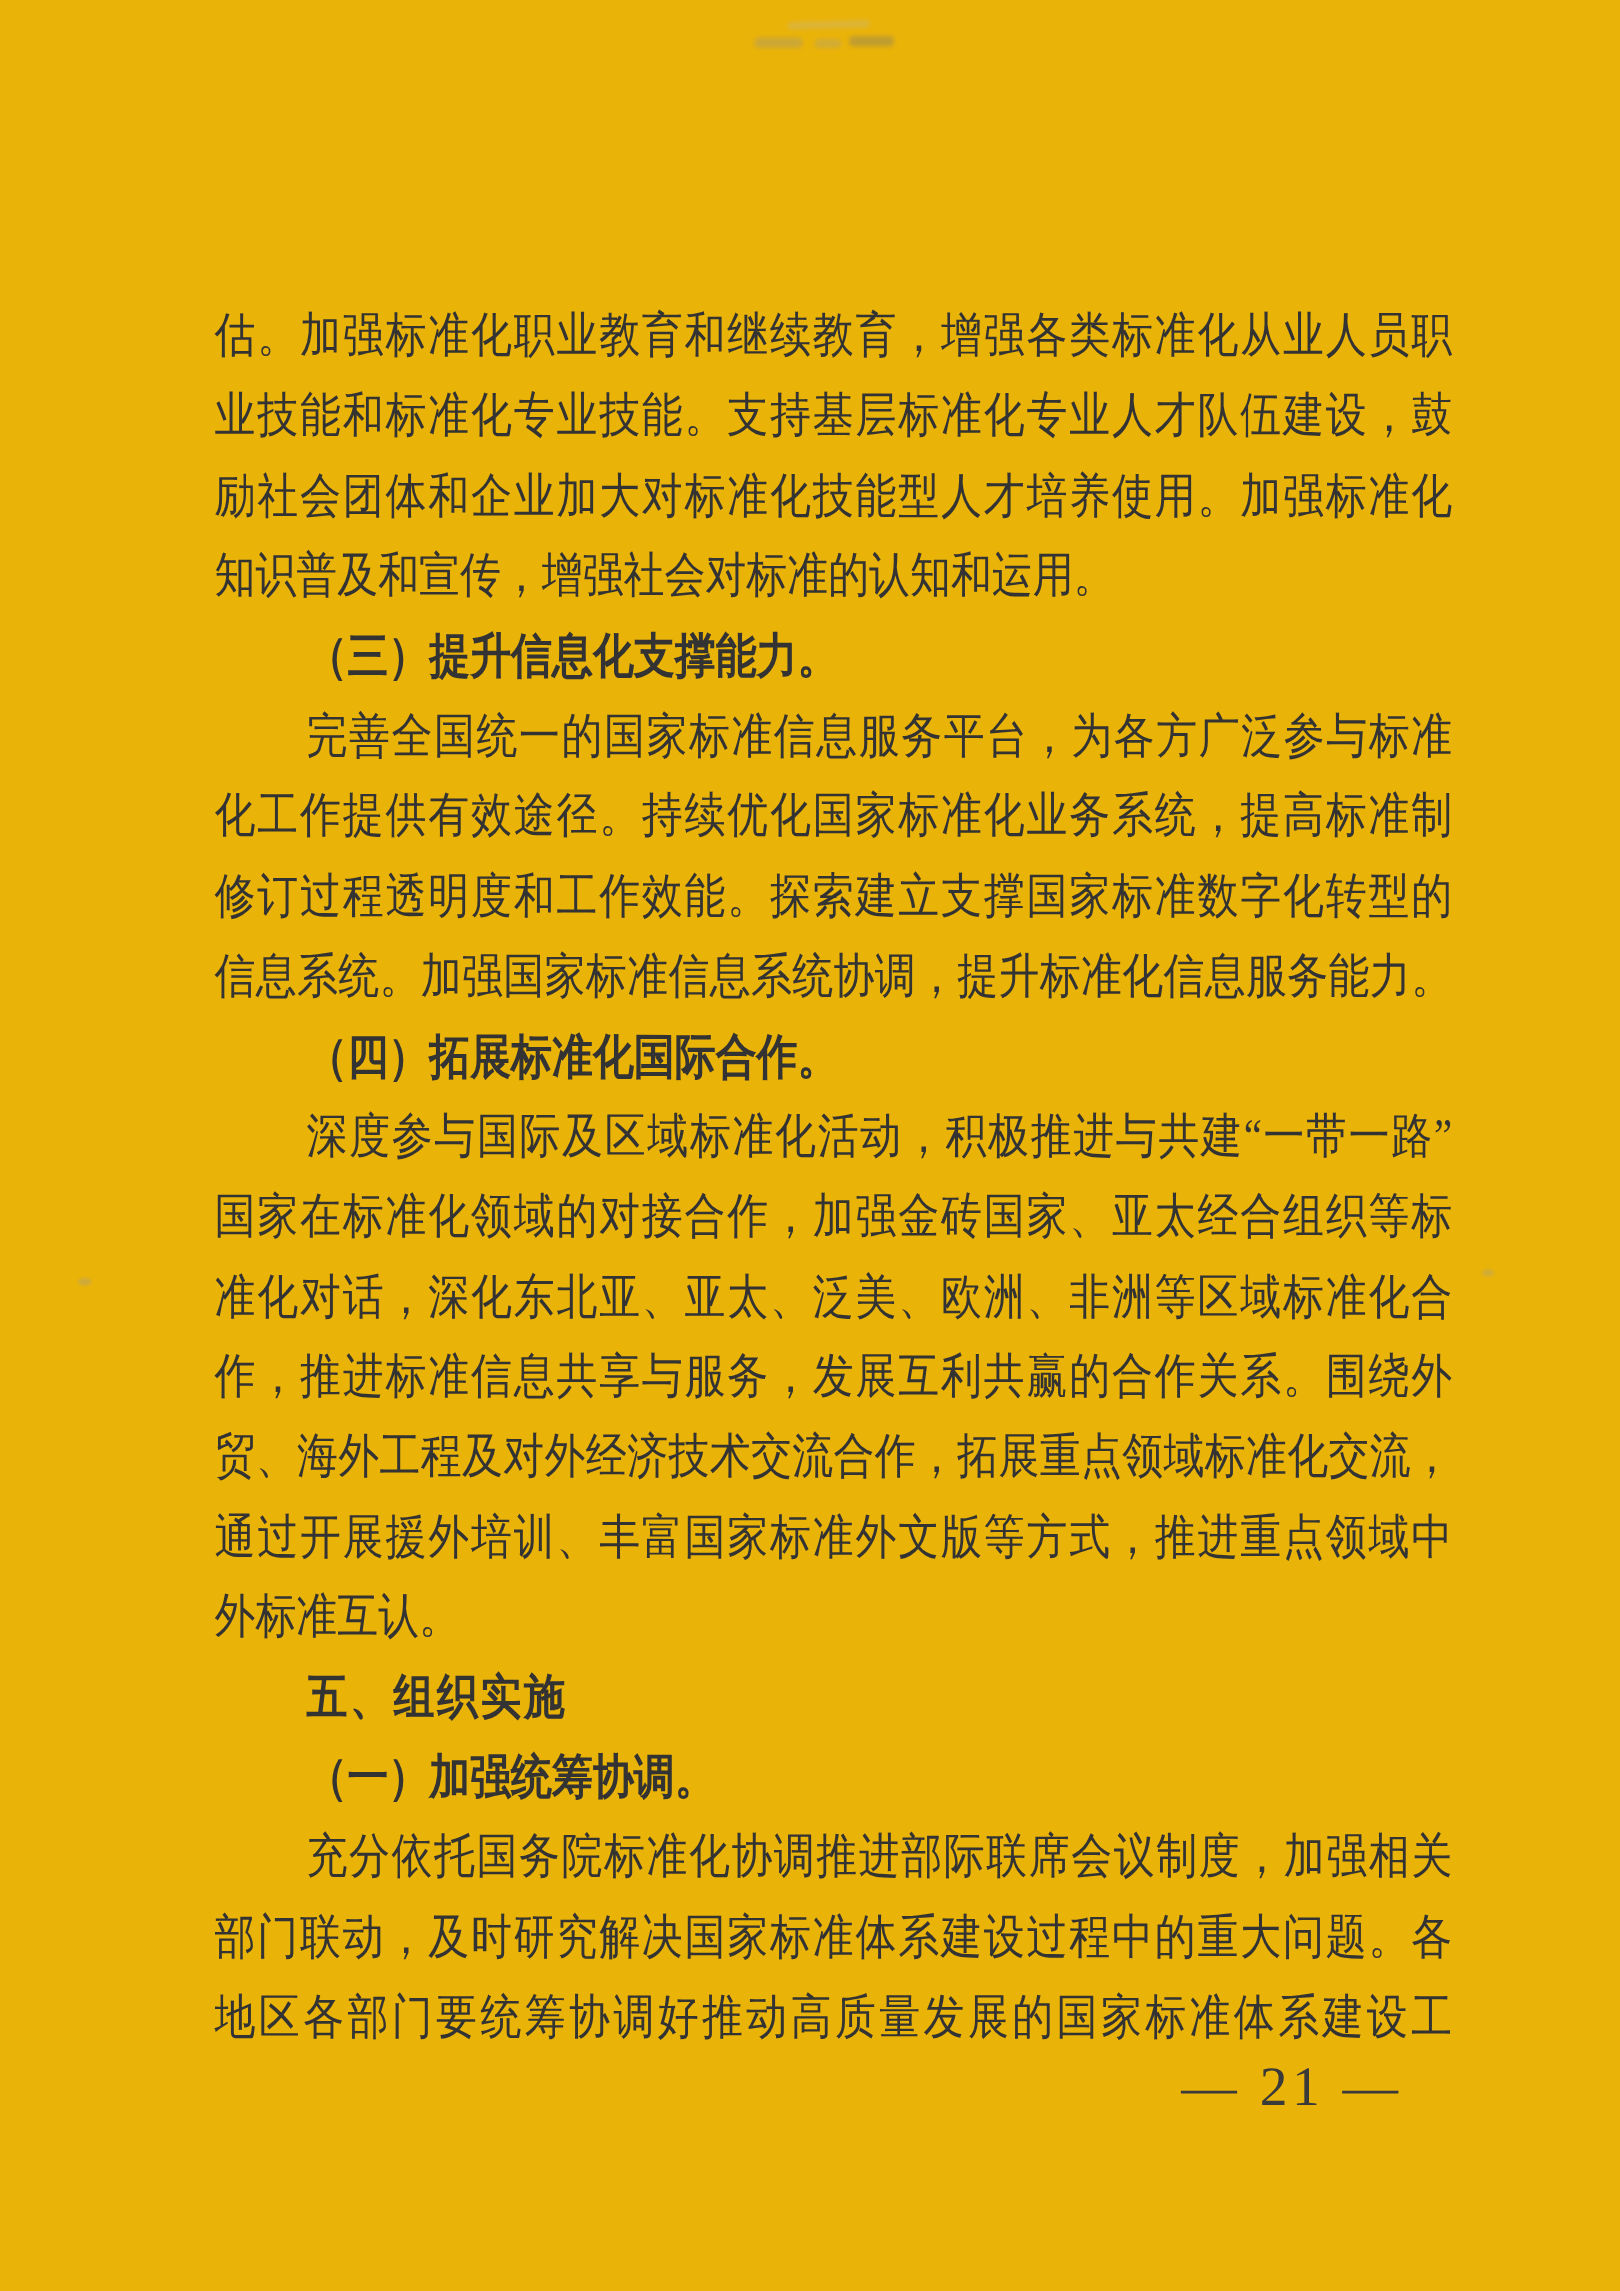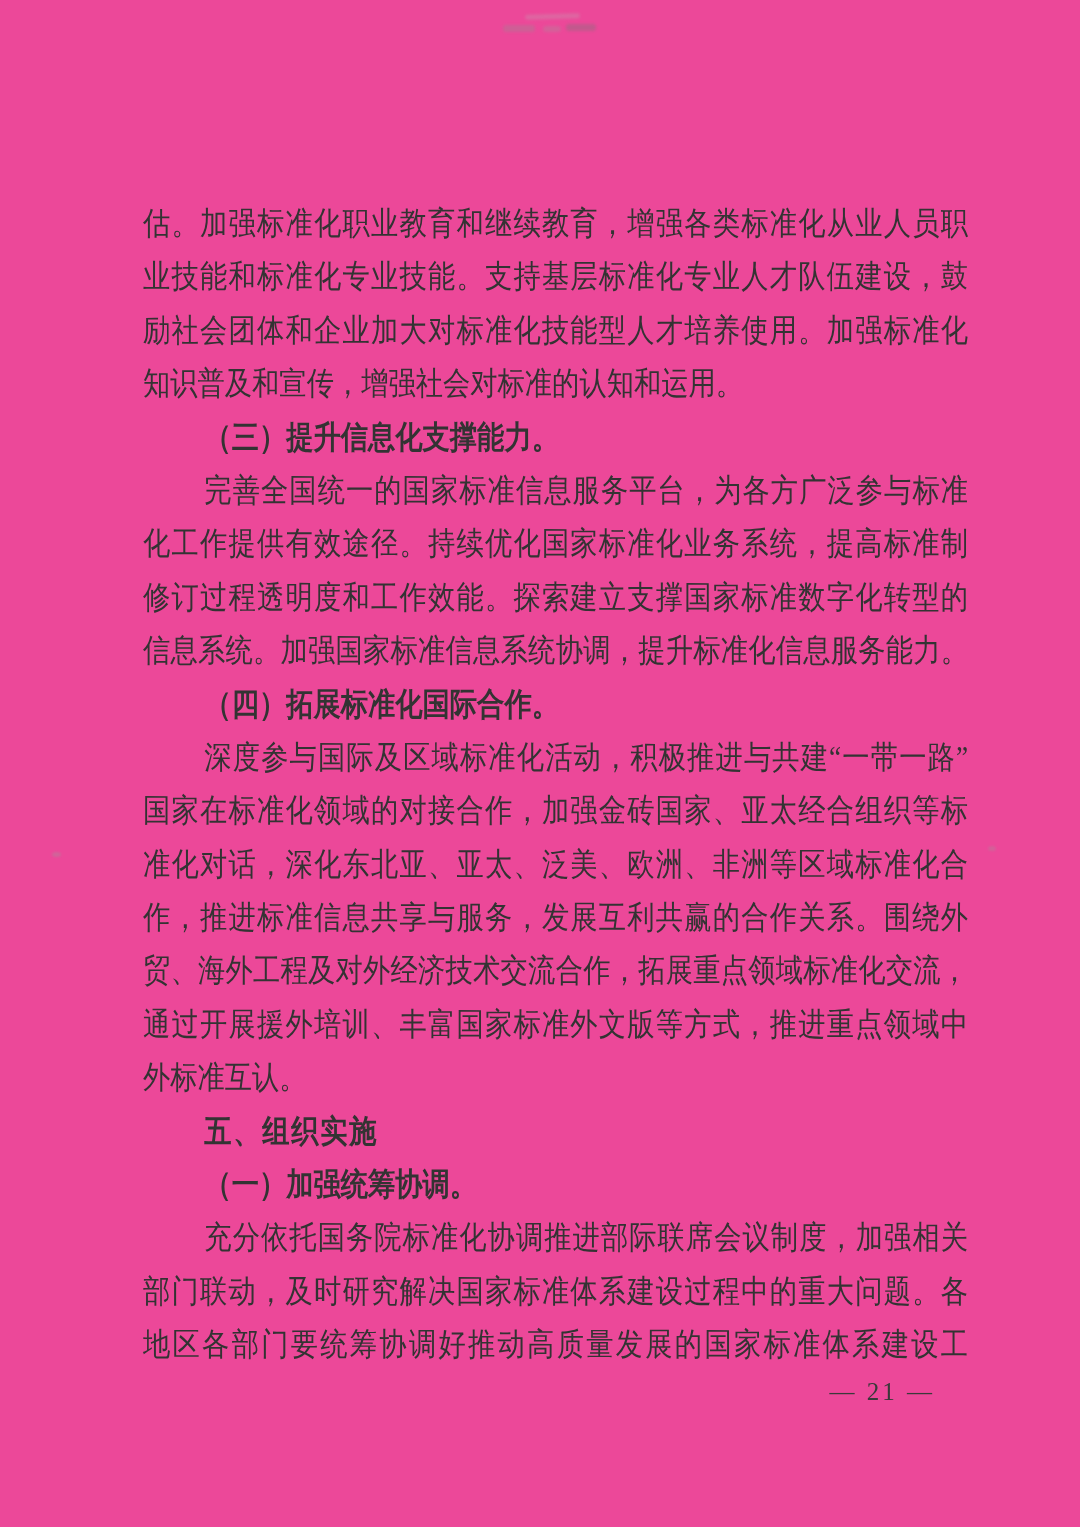--- a/index.html
+++ b/index.html
@@ -4,21 +4,21 @@
 <style>
   html, body {
     margin: 0;
     padding: 0;
     background: #ffffff;
   }
   .page {
     position: relative;
     width: 1080px;
     height: 1527px;
-    background: #ec4899;
+    background: #eab308;
     overflow: hidden;
     font-family: "Liberation Serif", "DejaVu Serif", serif;
   }
   
   .text-block {
     position: absolute;
     left: 143px;
     top: 197px;
     width: 968px;
     transform: scaleX(0.8523);
@@ -48,21 +48,21 @@
   }
   .line.heading {
     font-family: "Liberation Sans", "DejaVu Sans", sans-serif;
     font-weight: 700;
     letter-spacing: 2px;
   }
   .page-number {
     position: absolute;
     top: 1372px;
     right: 145px;
-    font-size: 25px;
+    font-size: 37px;
     line-height: 40px;
     color: #3a3a3a;
     letter-spacing: 3px;
     font-family: "Liberation Serif", "DejaVu Serif", serif;
     margin-left: 34px;
   }
   
   .smudge-top {
     position: absolute;
     left: 503px;

